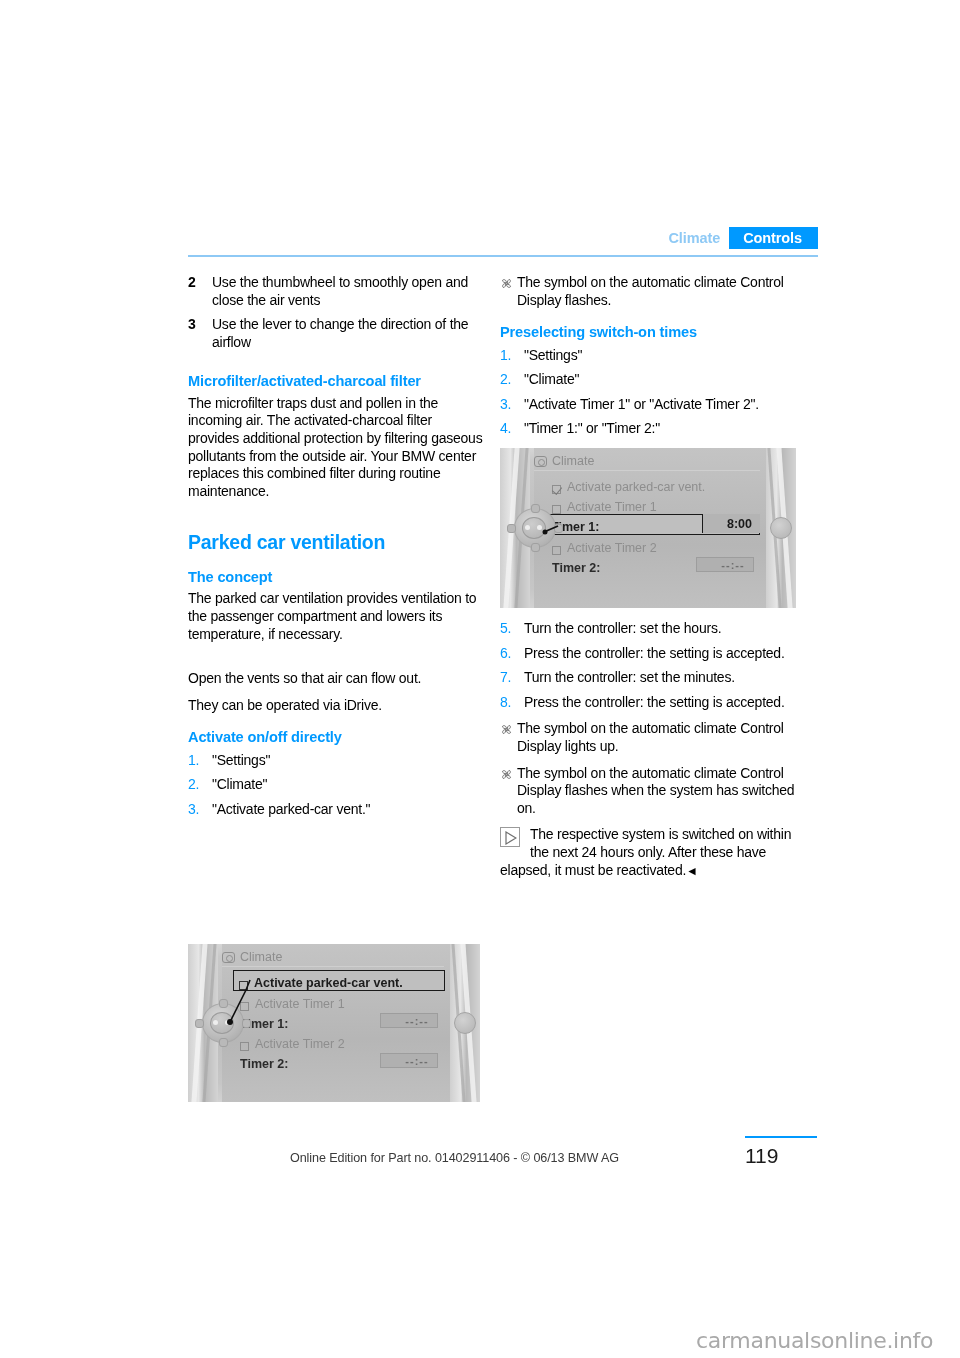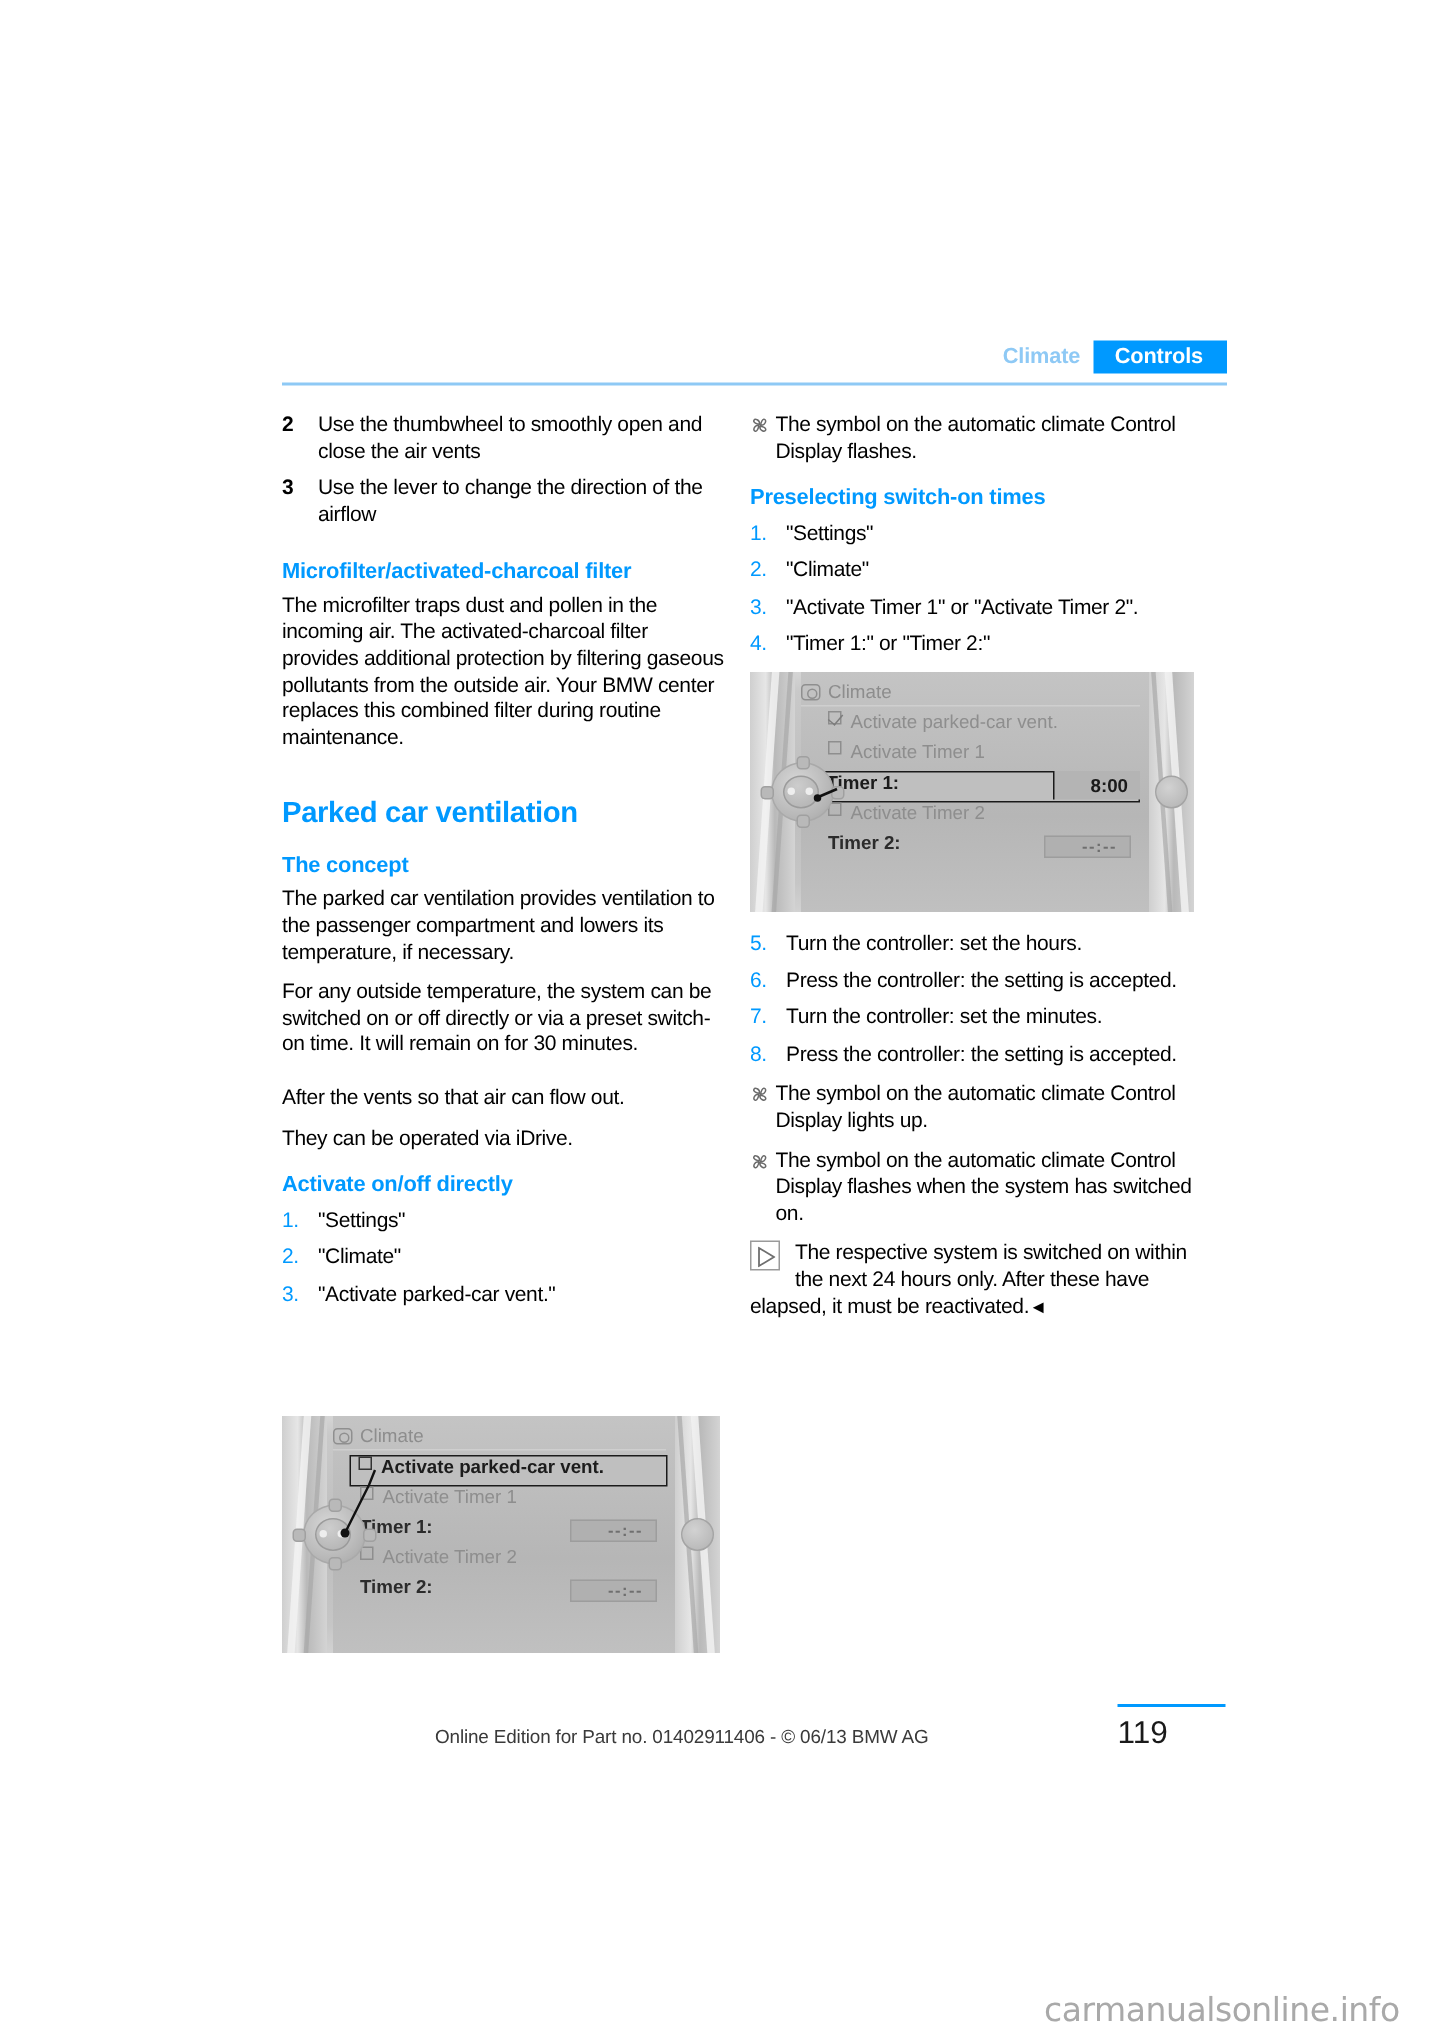--- a/index.html
+++ b/index.html
@@ -207,21 +207,21 @@
   }
 
   .idrive-rows {
     position: absolute;
     left: 18px; right: 6px; top: 26px;
   }
   .idrive-row {
     position: relative;
     height: 20px;
     display: flex;
-    align-items: flex-start;
+    align-items: flex-end;
     font-size: 12.5px;
     color: #8e8e8e;
     white-space: nowrap;
   }
   .idrive-row.strong { color: #2b2b2b; font-weight: bold; }
   .idrive-row .cb {
     width: 9px; height: 9px;
     border: 1.3px solid #8e8e8e;
     margin-right: 6px;
     flex: 0 0 auto;
@@ -392,24 +392,23 @@
     <div class="spacer-xl"></div>
 
     <h1 class="title">Parked car ventilation</h1>
 
     <div class="spacer-md"></div>
 
     <h2 class="subtitle">The concept</h2>
     <div style="height:4px"></div>
     <p class="body">The parked car ventilation provides ventilation to the passenger compartment and lowers its temperature, if necessary.</p>
     <div class="spacer-sm"></div>
-    <p class="body">For any outside temperature, the system can be switched on or off directly or via a preset switch-on time. It will remain on for 30 minutes.</p>
     <div class="spacer-sm"></div>
     <div class="spacer-sm"></div>
-    <p class="body">After the vents so that air can flow out.</p>
+    <p class="body">Open the vents so that air can flow out.</p>
     <div class="spacer-sm"></div>
     <p class="body">They can be operated via iDrive.</p>
 
     <div class="spacer-md"></div>
 
     <h2 class="subtitle">Activate on/off directly</h2>
     <div style="height:5px"></div>
 
     <div class="step blue-num">
       <span class="num">1.</span>

